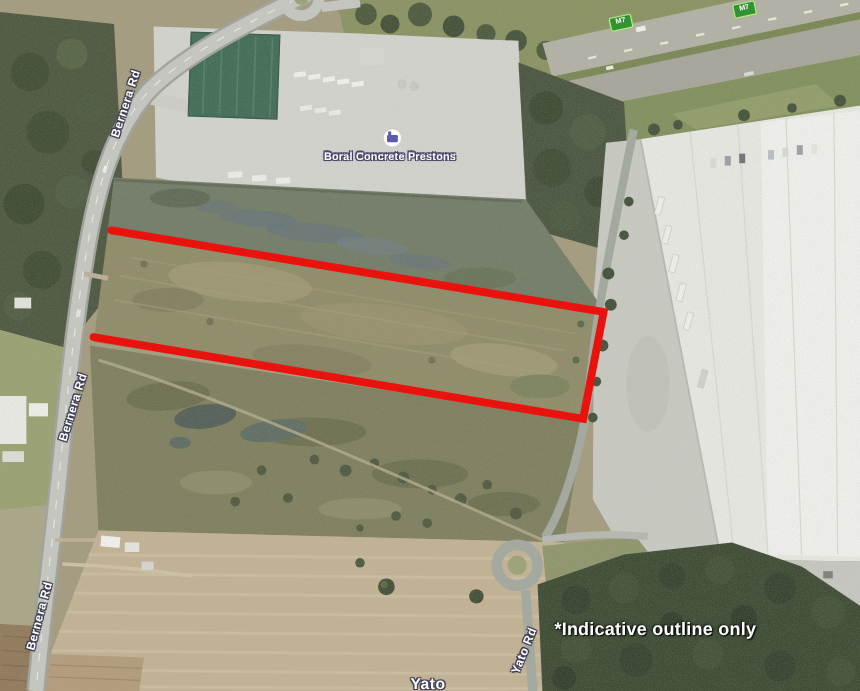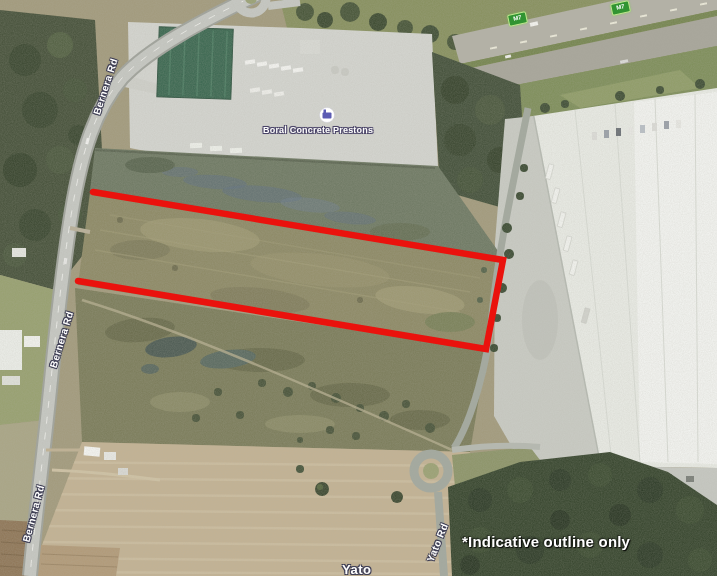--- a/index.html
+++ b/index.html
@@ -10,26 +10,26 @@
     position:absolute;font-weight:bold;font-size:10px;letter-spacing:.5px;color:#fff;
     white-space:nowrap;transform-origin:center center;
     text-shadow:-1px -1px 0 #3f3f55,1px -1px 0 #3f3f55,-1px 1px 0 #3f3f55,1px 1px 0 #3f3f55,0 0 2px #3f3f55;
   }
   #lbl-bernera-top{left:76px;top:81px;transform:rotate(-72deg);}
   #lbl-bernera-mid{left:32px;top:334px;transform:rotate(-73deg);}
   #lbl-bernera-bot{left:4px;top:508px;transform:rotate(-75deg);}
   #lbl-yato{left:417px;top:537px;transform:rotate(-68deg);}
   #lbl-coach{left:342px;top:562px;font-size:13px;transform:none;}
   #lbl-poi{
-    position:absolute;left:263px;top:125px;width:124px;text-align:left;
+    position:absolute;left:263px;top:125px;width:124px;text-align:center;
     font-weight:bold;font-size:9px;letter-spacing:.2px;color:#fff;white-space:nowrap;
     text-shadow:-1px -1px 0 #4a4468,1px -1px 0 #4a4468,-1px 1px 0 #4a4468,1px 1px 0 #4a4468,0 0 2px #4a4468;
   }
   #annotation{
-    position:absolute;left:462px;top:533px;font-weight:bold;font-size:15px;color:#fff;
+    position:absolute;left:462px;top:516px;font-weight:bold;font-size:15px;color:#fff;
     text-shadow:1px 1px 1px rgba(0,0,0,.9),-1px -1px 1px rgba(0,0,0,.45),0 0 3px rgba(0,0,0,.6);
     letter-spacing:.2px;white-space:nowrap;
   }
   .shield{
     position:absolute;width:17px;height:10px;background:#319432;border:1px solid #bfe58e;border-radius:2px;
     color:#fff;font-weight:bold;font-size:6px;line-height:9px;text-align:center;transform:rotate(-12deg);
     box-shadow:0 0 2px rgba(120,200,90,.8);
   }
   #shield-1{left:508px;top:13px;}
   #shield-2{left:611px;top:2px;}

